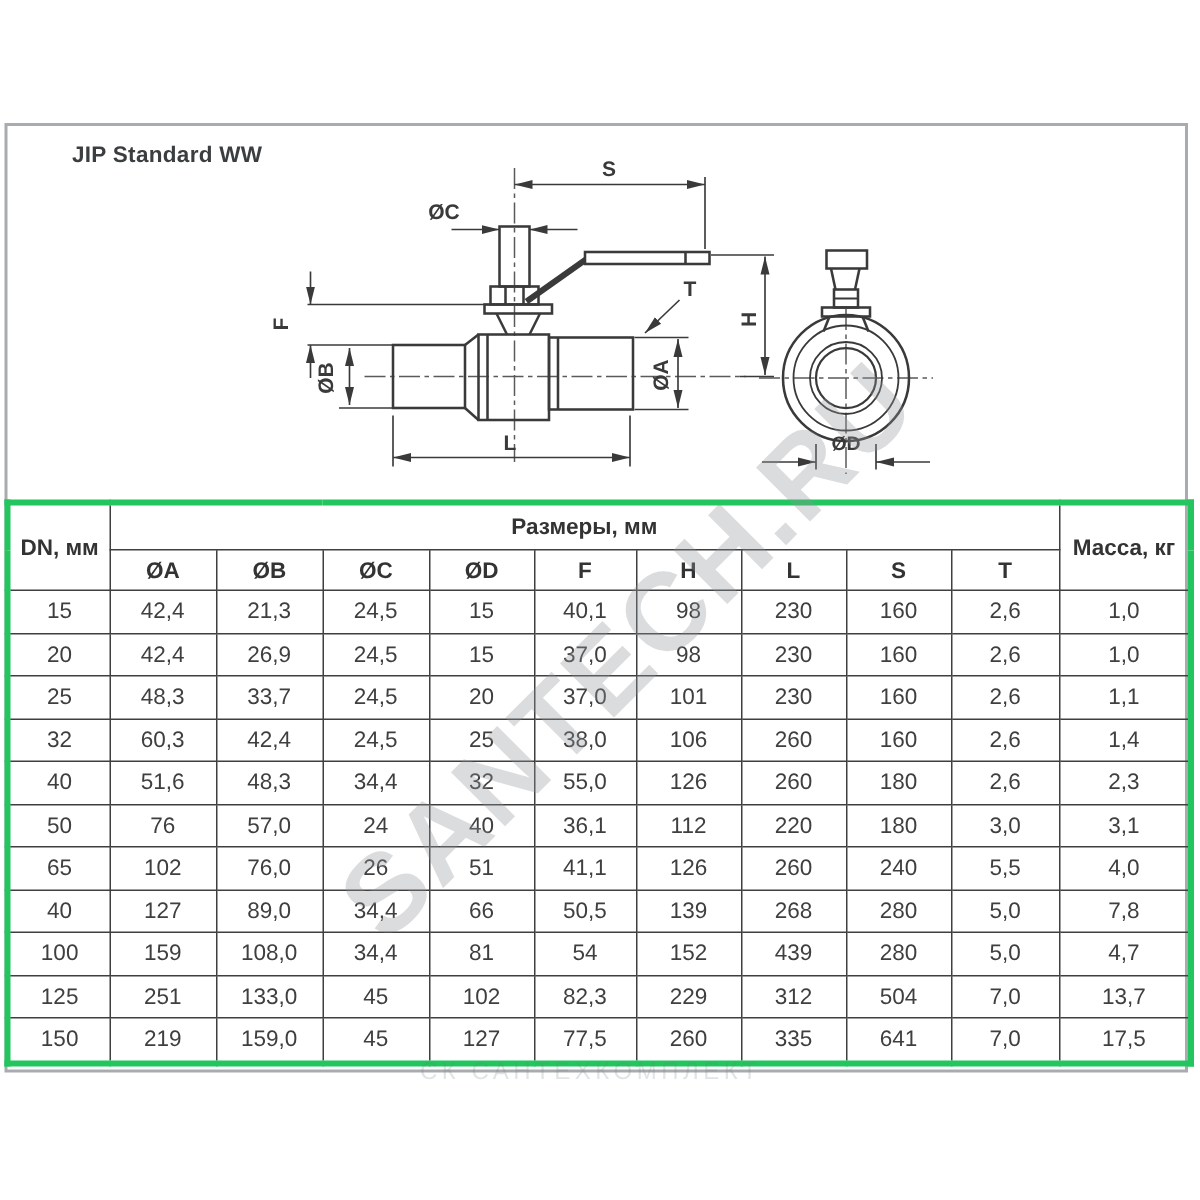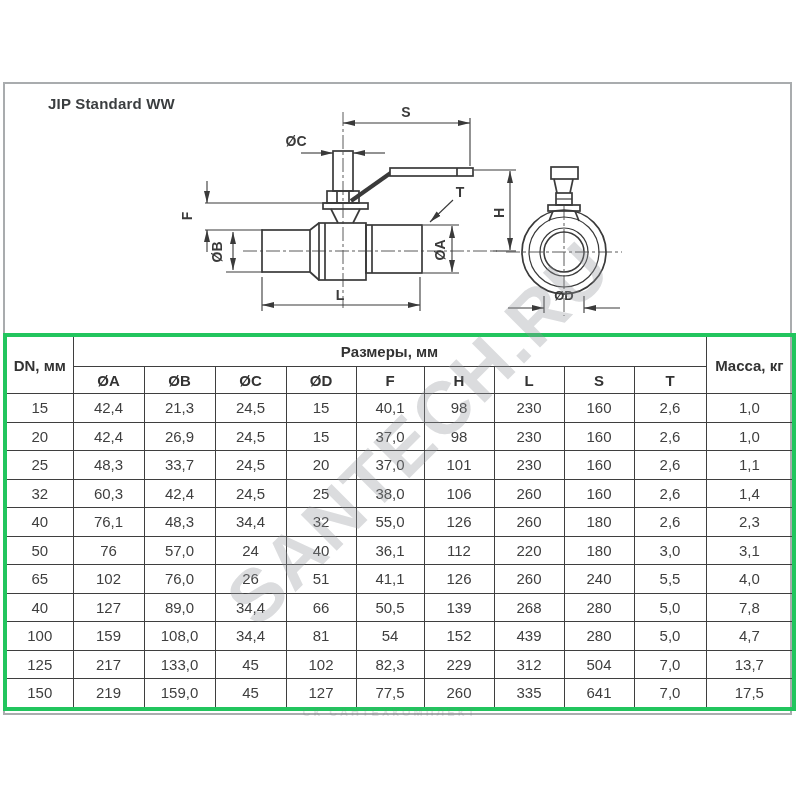--- a/index.html
+++ b/index.html
@@ -21,21 +21,21 @@
   }
   .wm-diag{
     position:absolute;left:130px;top:390px;width:580px;height:90px;
     text-align:center;font-size:74px;font-weight:700;letter-spacing:2px;
     color:rgba(145,150,155,0.33);
     transform:rotate(-45deg);transform-origin:50% 50%;
     pointer-events:none;z-index:5;white-space:nowrap;
   }
   .wm-footer{
     position:absolute;left:280px;top:706px;width:220px;text-align:center;
-    font-size:11px;font-weight:700;letter-spacing:3px;
+    font-size:16px;font-weight:400;letter-spacing:3px;
     color:rgba(120,126,132,0.22);z-index:5;white-space:nowrap;
   }
   table.spec{
     position:absolute;left:3px;top:333px;width:789px;
     border-collapse:collapse;table-layout:fixed;z-index:2;background:transparent;
   }
   table.spec th, table.spec td{
     border:1.5px solid #3f3f3f;text-align:center;vertical-align:middle;
     padding:0;font-size:15px;color:#3f3f3f;background:transparent;
   }
@@ -232,21 +232,21 @@
           <td>25</td>
           <td>38,0</td>
           <td>106</td>
           <td>260</td>
           <td>160</td>
           <td>2,6</td>
           <td>1,4</td>
         </tr>
         <tr>
           <td>40</td>
-          <td>76,1</td>
+          <td>51,6</td>
           <td>48,3</td>
           <td>34,4</td>
           <td>32</td>
           <td>55,0</td>
           <td>126</td>
           <td>260</td>
           <td>180</td>
           <td>2,6</td>
           <td>2,3</td>
         </tr>
@@ -297,21 +297,21 @@
           <td>81</td>
           <td>54</td>
           <td>152</td>
           <td>439</td>
           <td>280</td>
           <td>5,0</td>
           <td>4,7</td>
         </tr>
         <tr>
           <td>125</td>
-          <td>217</td>
+          <td>251</td>
           <td>133,0</td>
           <td>45</td>
           <td>102</td>
           <td>82,3</td>
           <td>229</td>
           <td>312</td>
           <td>504</td>
           <td>7,0</td>
           <td>13,7</td>
         </tr>

